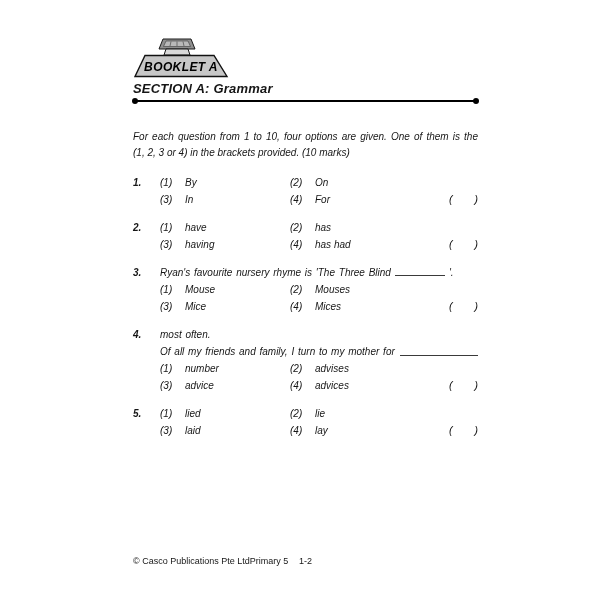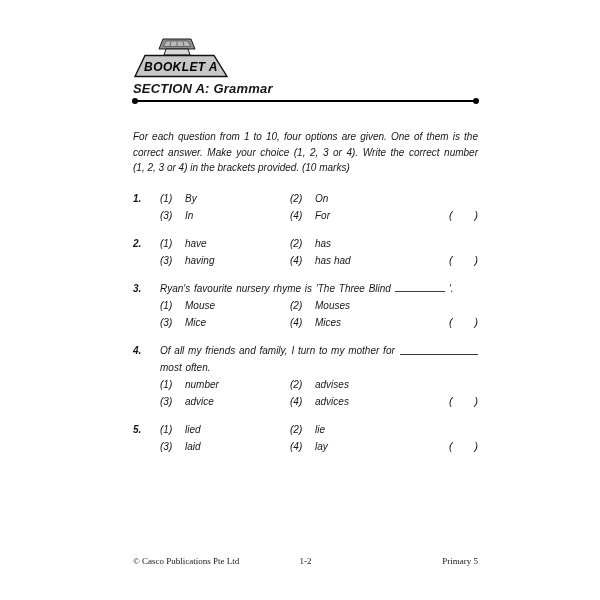--- a/index.html
+++ b/index.html
@@ -48,21 +48,21 @@
   .opt { display: flex; }
   .onum { width: 25px; flex: none; }
   .answer-bracket {
     position: absolute; right: 0; bottom: 0;
     display: flex; gap: 22px; font-size: 10.5px;
   }
 
   
   .footer {
     position: absolute; left: 133px; top: 556px; width: 345px;
-    font-size: 9px; display: flex; justify-content: space-between; font-family: Liberation Serif, serif;
+    font-size: 9px; display: flex; justify-content: flex-start;
   }
   .footer-center { position: absolute; left: 50%; transform: translateX(-50%); }
 </style>
 </head>
 <body>
 
 <div class="sheet">
 
   <svg class="badge" viewBox="0 0 96 40">
     <polygon points="30,1 58,1 62,11 26,11" fill="#8f8f8f" stroke="#1a1a1a" stroke-width="1"></polygon>
@@ -73,21 +73,20 @@
     <polygon points="33,11 55,11 57,17 31,17" fill="#d8d8d8" stroke="#1a1a1a" stroke-width="1"></polygon>
     <polygon points="12,17.5 81,17.5 94,38.5 2,38.5" fill="#c7c7c7" stroke="#111111" stroke-width="1.4"></polygon>
     <text x="48" y="33" text-anchor="middle" font-family="Liberation Sans, sans-serif" font-size="12" font-weight="bold" letter-spacing="0.4" fill="#000000">BOOKLET A</text>
   </svg>
 
   <div class="section-title">SECTION A: Grammar</div>
   <div class="section-line"></div>
 
   <div class="instructions">
     <div class="jline">For each question from 1 to 10, four options are given. One of them is the</div>
-    <div class="jline">correct answer. Make your choice (1, 2, 3 or 4). Write the correct number</div>
     <div>(1, 2, 3 or 4) in the brackets provided. (10 marks)</div>
   </div>
 
   <div class="questions">
 
     <div class="question">
       <div class="qnum">1.</div>
       <div class="qbody">
         <div class="opts">
           <div class="opt">
@@ -167,25 +166,25 @@
         <div class="answer-bracket">
             <span>(</span>
             <span>)</span>
           </div>
       </div>
     </div>
 
     <div class="question">
       <div class="qnum">4.</div>
       <div class="qbody">
+        <div class="qtext">most often.</div>
         <div class="qtext qtext-fill">
             <span>Of all my friends and family, I turn to my mother for</span>
             <span class="blank blank-grow"></span>
           </div>
-        <div class="qtext">most often.</div>
         <div class="opts">
           <div class="opt">
               <span class="onum">(1)</span>
               <span>number</span>
             </div>
           <div class="opt">
               <span class="onum">(2)</span>
               <span>advises</span>
             </div>
           <div class="opt">

